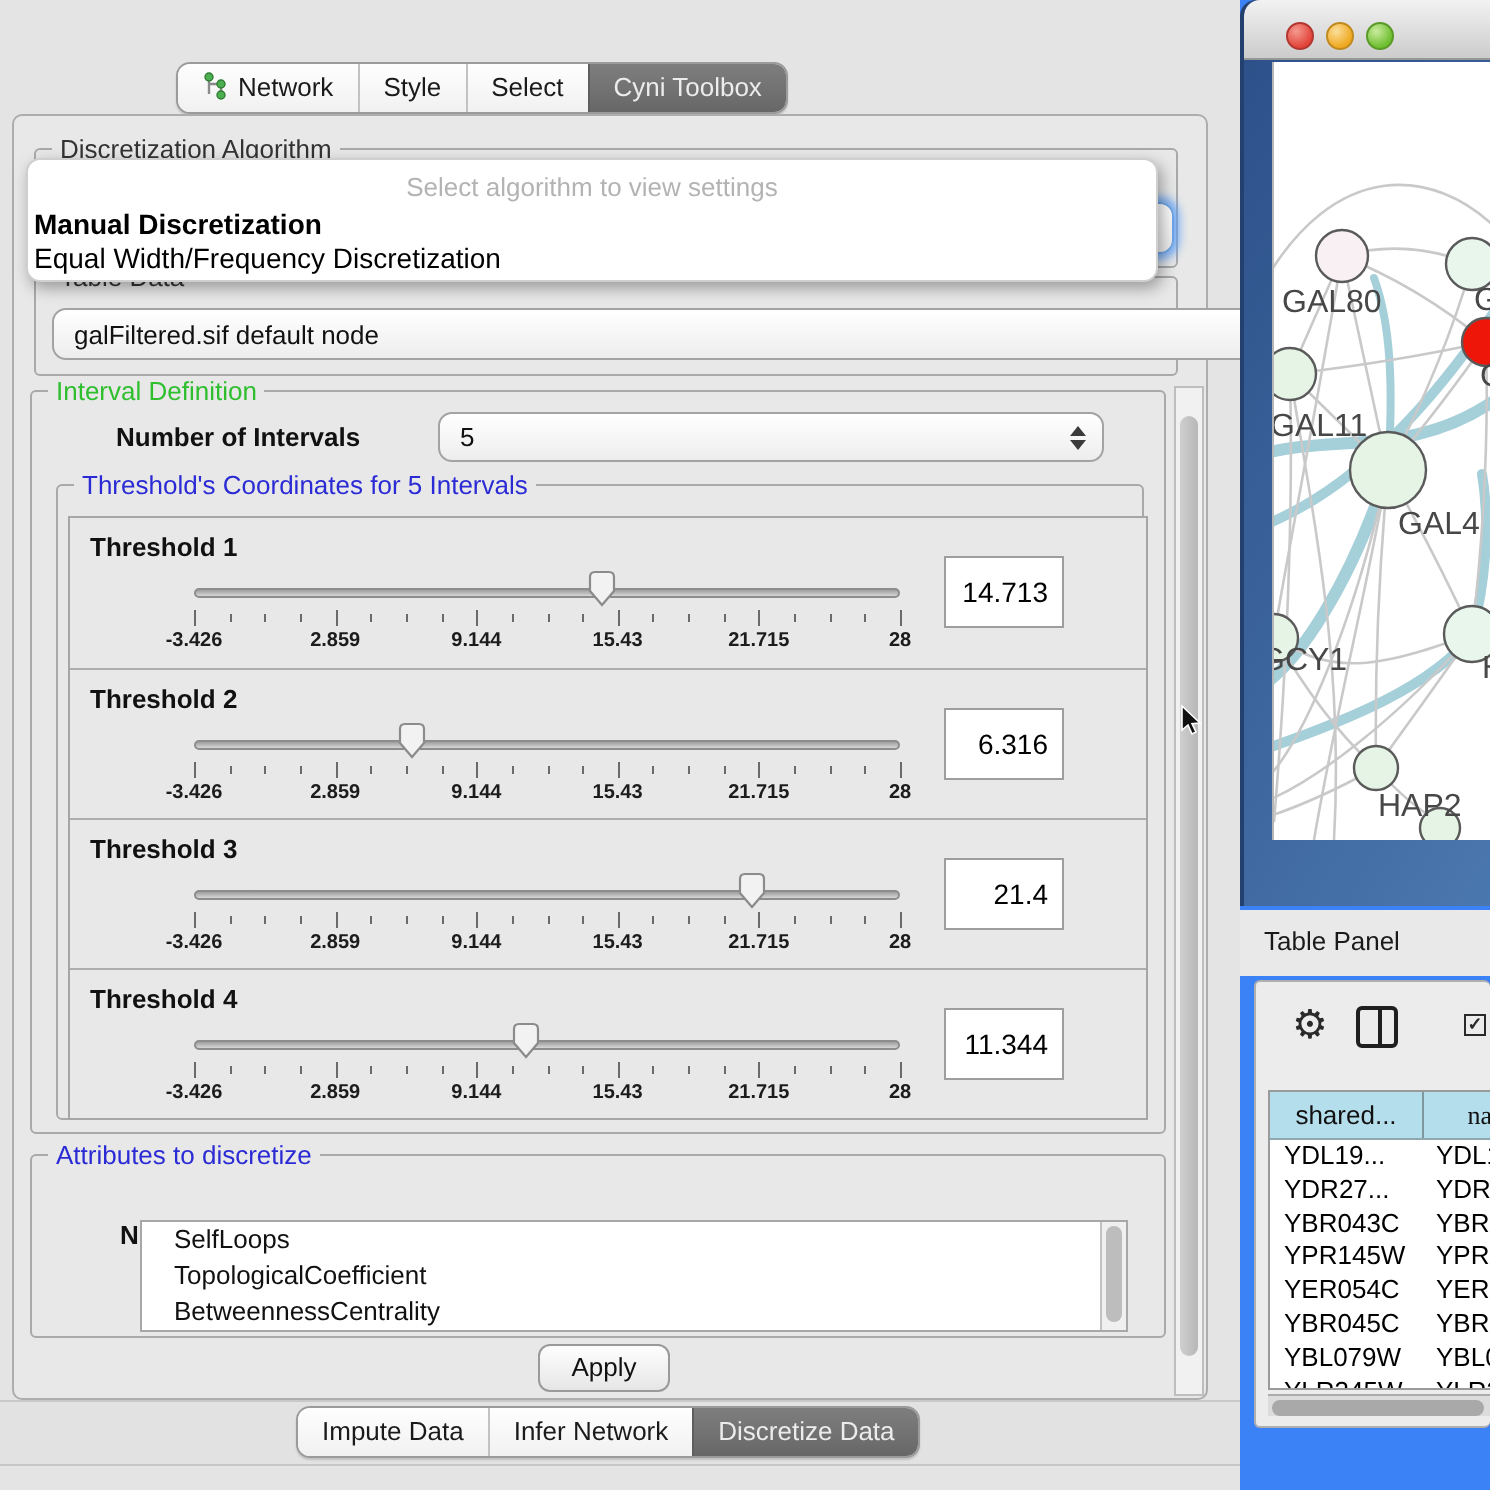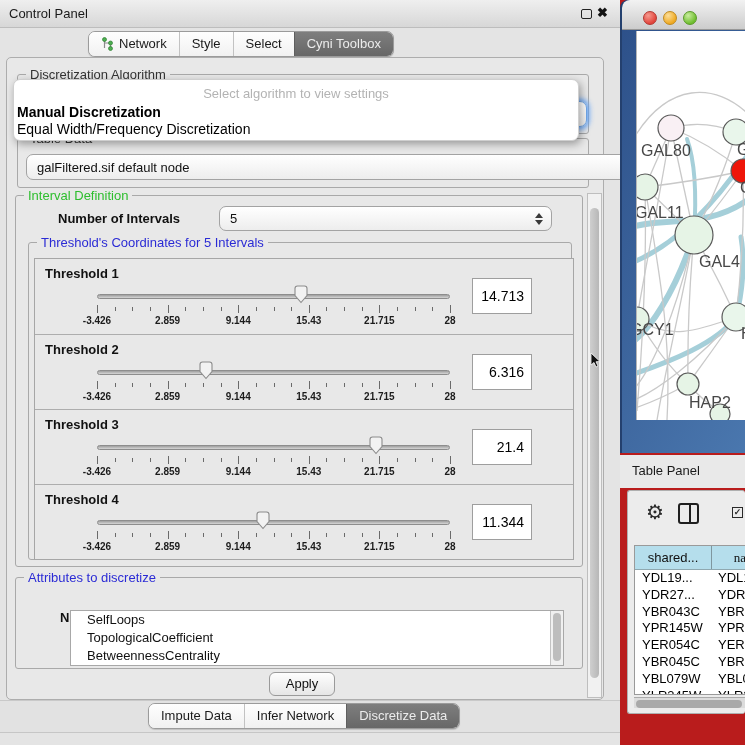--- a/index.html
+++ b/index.html
@@ -10,21 +10,21 @@
   .cp{position:absolute;left:0;top:0;width:620px;height:745px;background:#E4E4E4;}
   .cp-titlebar{position:absolute;left:0;top:0;width:620px;height:28px;
     background:linear-gradient(#EFEFEF,#D7D7D7);border-bottom:1px solid #BDBDBD;}
   .cp-title{position:absolute;left:9px;top:6px;font-size:13px;color:#1A1A1A;}
   .float-icon{position:absolute;left:581px;top:9px;width:11px;height:10px;border:1.6px solid #222;border-radius:2px;}
   .close-icon{position:absolute;left:597px;top:5px;font-size:13px;font-weight:bold;color:#111;}
 
   .tabstrip{display:flex;border:1px solid #9B9B9B;border-radius:7px;overflow:hidden;
     background:#FBFBFB;box-shadow:0 1px 1px rgba(0,0,0,.15);}
   .tab{padding:4px 12px 5px 12px;font-size:13px;color:#1A1A1A;background:linear-gradient(#FEFEFE,#F1F1F1);
-    display:flex;align-items:flex-end;gap:5px;white-space:nowrap;}
+    display:flex;align-items:flex-start;gap:5px;white-space:nowrap;}
   .tab + .tab{border-left:1px solid #C2C2C2;}
   .tab.selected{background:linear-gradient(#7E7E7E,#676767);color:#ECECEC;border-left-color:#5E5E5E;}
   .top-tabs{position:absolute;left:88px;top:31px;}
   .bottom-tabs{position:absolute;left:148px;top:703px;}
   .bottom-strip{position:absolute;left:0;top:700px;width:620px;height:33px;background:#E2E2E2;
     border-top:1px solid #C9C9C9;border-bottom:1px solid #C6C6C6;}
 
   .cp-body{position:absolute;left:6px;top:57px;width:598px;height:643px;background:#E8E8E8;
     border:1px solid #ADADAD;border-radius:5px;}
 
@@ -76,21 +76,21 @@
   .apply-btn{position:absolute;left:268px;top:670px;width:66px;height:24px;
     background:linear-gradient(#FEFEFE,#E6E6E6);border:1px solid #9A9A9A;border-radius:6px;
     font-size:13px;color:#111;text-align:center;line-height:22px;}
 
   
   .cp-vsb{position:absolute;left:580px;top:135px;width:15px;height:505px;background:#F1F1F1;border:1px solid #BEBEBE;}
   .cp-vsb .thumb-v{position:absolute;left:2px;top:14px;width:9px;height:470px;border-radius:5px;
     background:linear-gradient(90deg,#CFCFCF,#B7B7B7);}
 
   
-  .right{position:absolute;left:620px;top:0;width:125px;height:745px;background:#b91c1c;}
+  .right{position:absolute;left:620px;top:0;width:125px;height:745px;background:#3b82f6;}
   .net-window{position:absolute;left:0;top:0;width:125px;height:453px;
     background:linear-gradient(120deg,#2C4F88,#4A77AE);border-top-left-radius:8px;overflow:hidden;
     border-left:2px solid #24406E;}
   .net-titlebar{position:absolute;left:0;top:0;width:125px;height:30px;
     background:linear-gradient(#F2F2F2,#CCCCCC);border-bottom:1px solid #979797;border-top-left-radius:8px;}
   .light{position:absolute;top:11px;width:14px;height:14px;border-radius:50%;}
   .light.red{left:21px;background:radial-gradient(circle at 35% 30%,#F59A90,#E2443A 70%);border:1px solid #B23730;}
   .light.yellow{left:41px;background:radial-gradient(circle at 35% 30%,#FBDE9A,#EFA921 70%);border:1px solid #C08A1E;}
   .light.green{left:61px;background:radial-gradient(circle at 35% 30%,#C9EC9E,#6FBE2F 70%);border:1px solid #5A9A28;}
   .net-canvas{position:absolute;left:14px;top:31px;width:111px;height:389px;background:#FFFFFF;
@@ -119,25 +119,20 @@
   .cursor{position:absolute;left:590px;top:352px;z-index:50;}
 
   svg text{font-family:"Liberation Sans",sans-serif;}
 </style>
 </head>
 <body>
 
 <div class="screen">
 
   <div class="cp">
-    <div class="cp-titlebar">
-      <span class="cp-title">Control Panel</span>
-      <span class="float-icon"></span>
-      <span class="close-icon">✖</span>
-    </div>
 
     <div class="tabstrip top-tabs">
       <div class="tab">
         <svg width="13" height="14" viewBox="0 0 13 14">
           <path d="M3.5 3 V11 M3.5 6 H9.5 M9.5 6 V10.5" stroke="#8A8A8A" stroke-width="1.2" fill="none"></path>
           <circle cx="3.5" cy="2.5" r="2" fill="#4CAF50" stroke="#2E7D32" stroke-width=".7"></circle>
           <circle cx="9.5" cy="6" r="2" fill="#4CAF50" stroke="#2E7D32" stroke-width=".7"></circle>
           <circle cx="9.5" cy="11.5" r="2" fill="#4CAF50" stroke="#2E7D32" stroke-width=".7"></circle>
         </svg>
         <span>Network</span>

